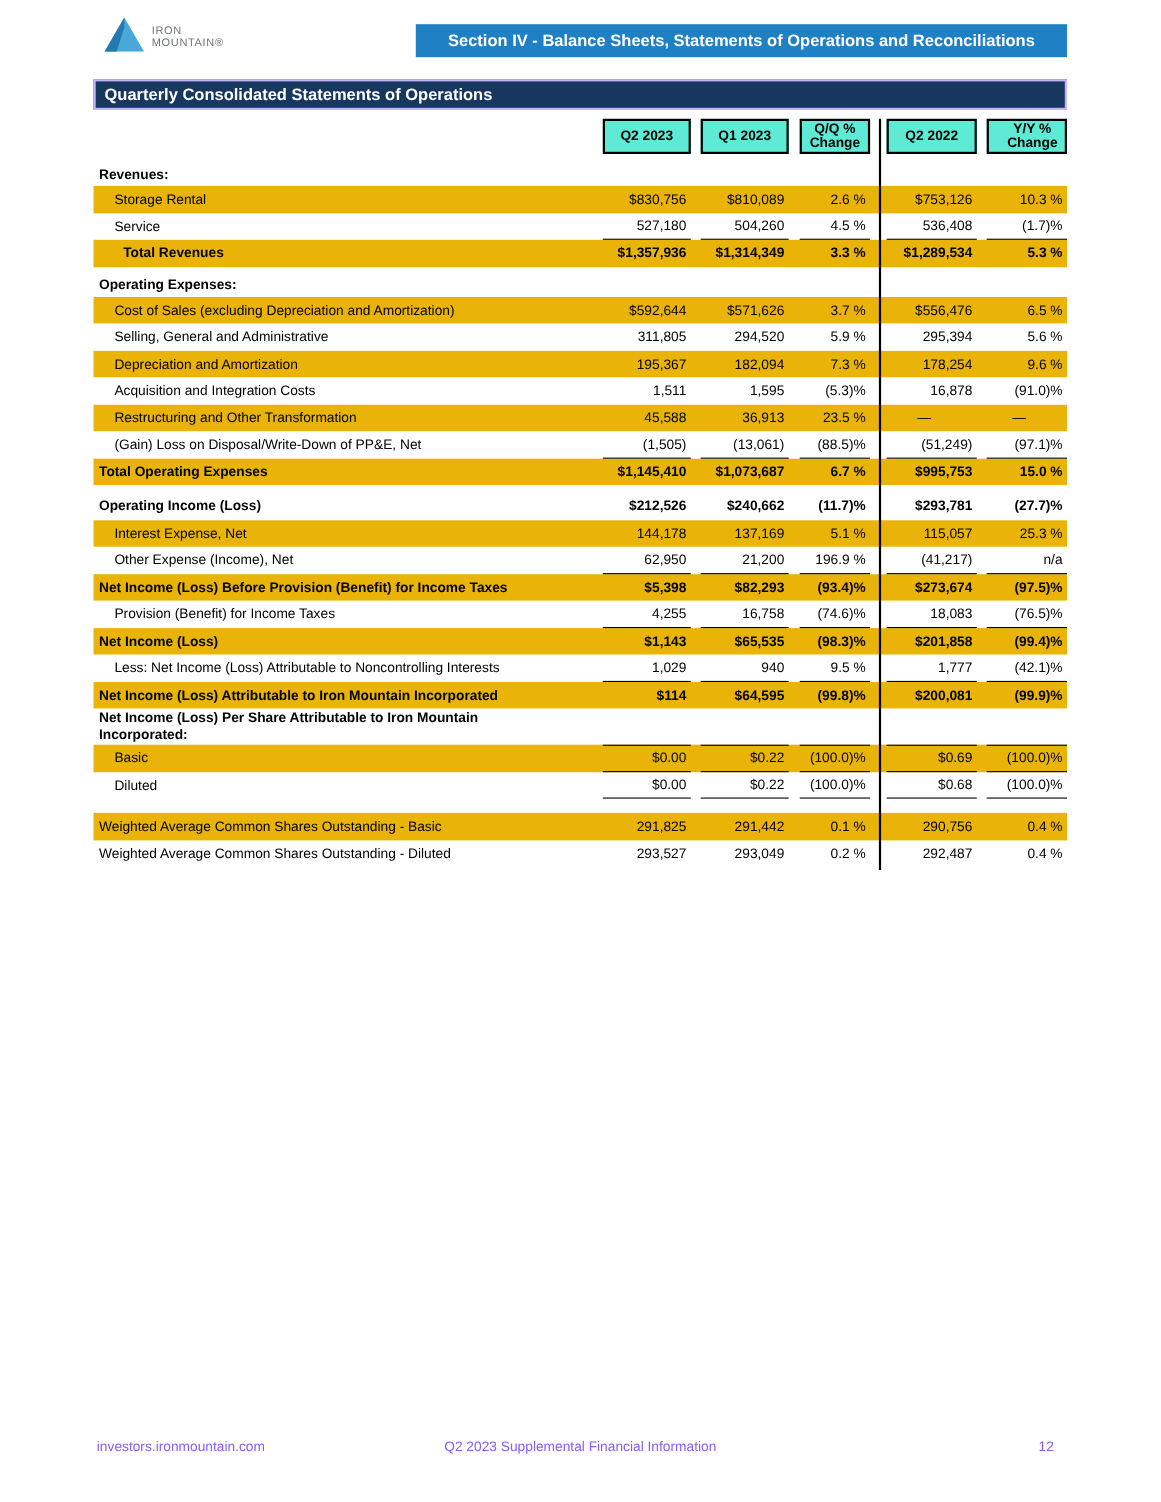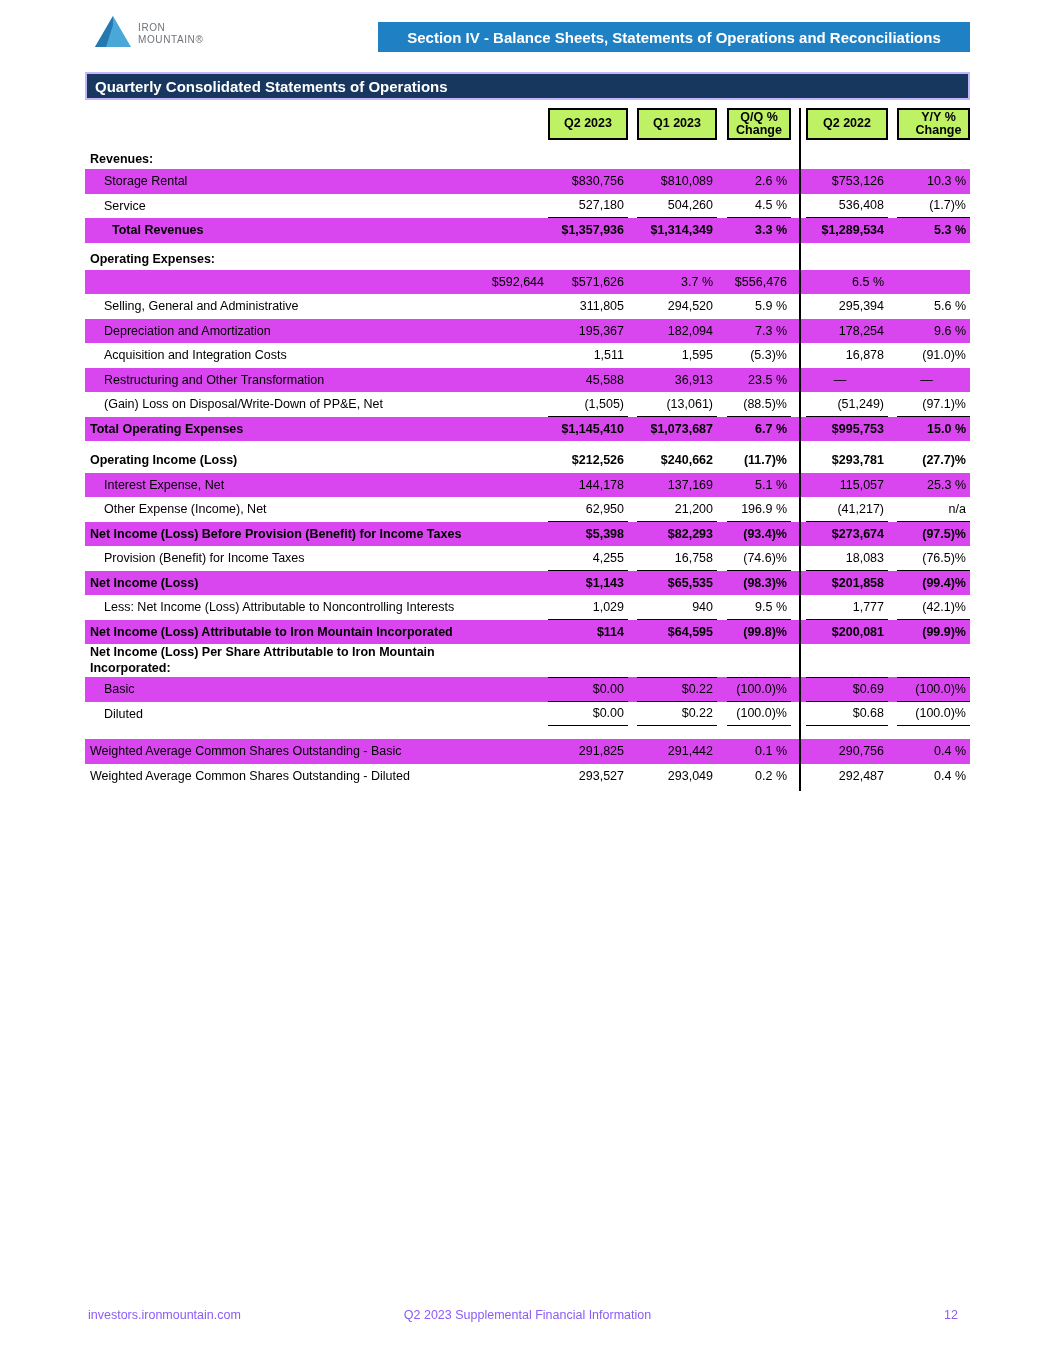--- a/index.html
+++ b/index.html
@@ -27,29 +27,29 @@
 
   
   .table-wrap { position:absolute; left:85px; top:108px; width:885px; }
   .vdivider { position:absolute; left:714px; top:0; width:2px; height:683px; background:#000; }
 
   .grid { display:grid; grid-template-columns:463px 80px 89px 74px 97px 82px; }
 
   .hrow { height:32px; }
   .hcell { display:flex; height:100%; }
   .h {
-    margin-left:auto; height:32px; background:#bef264; border:2px solid #000;
+    margin-left:auto; height:32px; background:#5eead4; border:2px solid #000;
     font-weight:bold; font-size:12.5px; line-height:13.5px; text-align:center;
     display:flex; align-items:center; justify-content:center; white-space:pre-line;
   }
   .hc1 .h,.hc2 .h { width:80px; } .hc3 .h { width:64px; } .hc4 .h { width:82px; } .hc5 .h { width:73px;padding-left:10px; }
 
   .rows-host { margin-top:8px; }
   .row { height:24.5px; font-size:12.5px; }
-  .row.shade { background:#d946ef; }
+  .row.shade { background:#eab308; }
   .row.bold { font-weight:bold; }
   .row.section { height:21px; font-weight:bold; }
   .row.tall { height:33px; }
   .gap { width:100%; }
 
   .lbl { display:flex; align-items:center; white-space:nowrap; height:100%; }
   .ind0 { padding-left:5px; } .ind1 { padding-left:19px; } .ind2 { padding-left:27px; }
   .tall .lbl { white-space:normal; line-height:15.5px; max-width:425px; }
 
   .cell { display:flex; height:100%; }
@@ -165,20 +165,21 @@
         </div>
         <div class="cell c5">
           <div class="v">5.3 %</div>
         </div>
       </div>
       <div class="gap" style="height: 6px;"></div>
       <div class="grid row section">
         <div class="lbl ind0">Operating Expenses:</div>
       </div>
       <div class="grid row shade">
+        <div class="lbl ind1">Cost of Sales (excluding Depreciation and Amortization)</div>
         <div class="cell c1">
           <div class="v">$592,644</div>
         </div>
         <div class="cell c2">
           <div class="v">$571,626</div>
         </div>
         <div class="cell c3">
           <div class="v">3.7 %</div>
         </div>
         <div class="cell c4">

